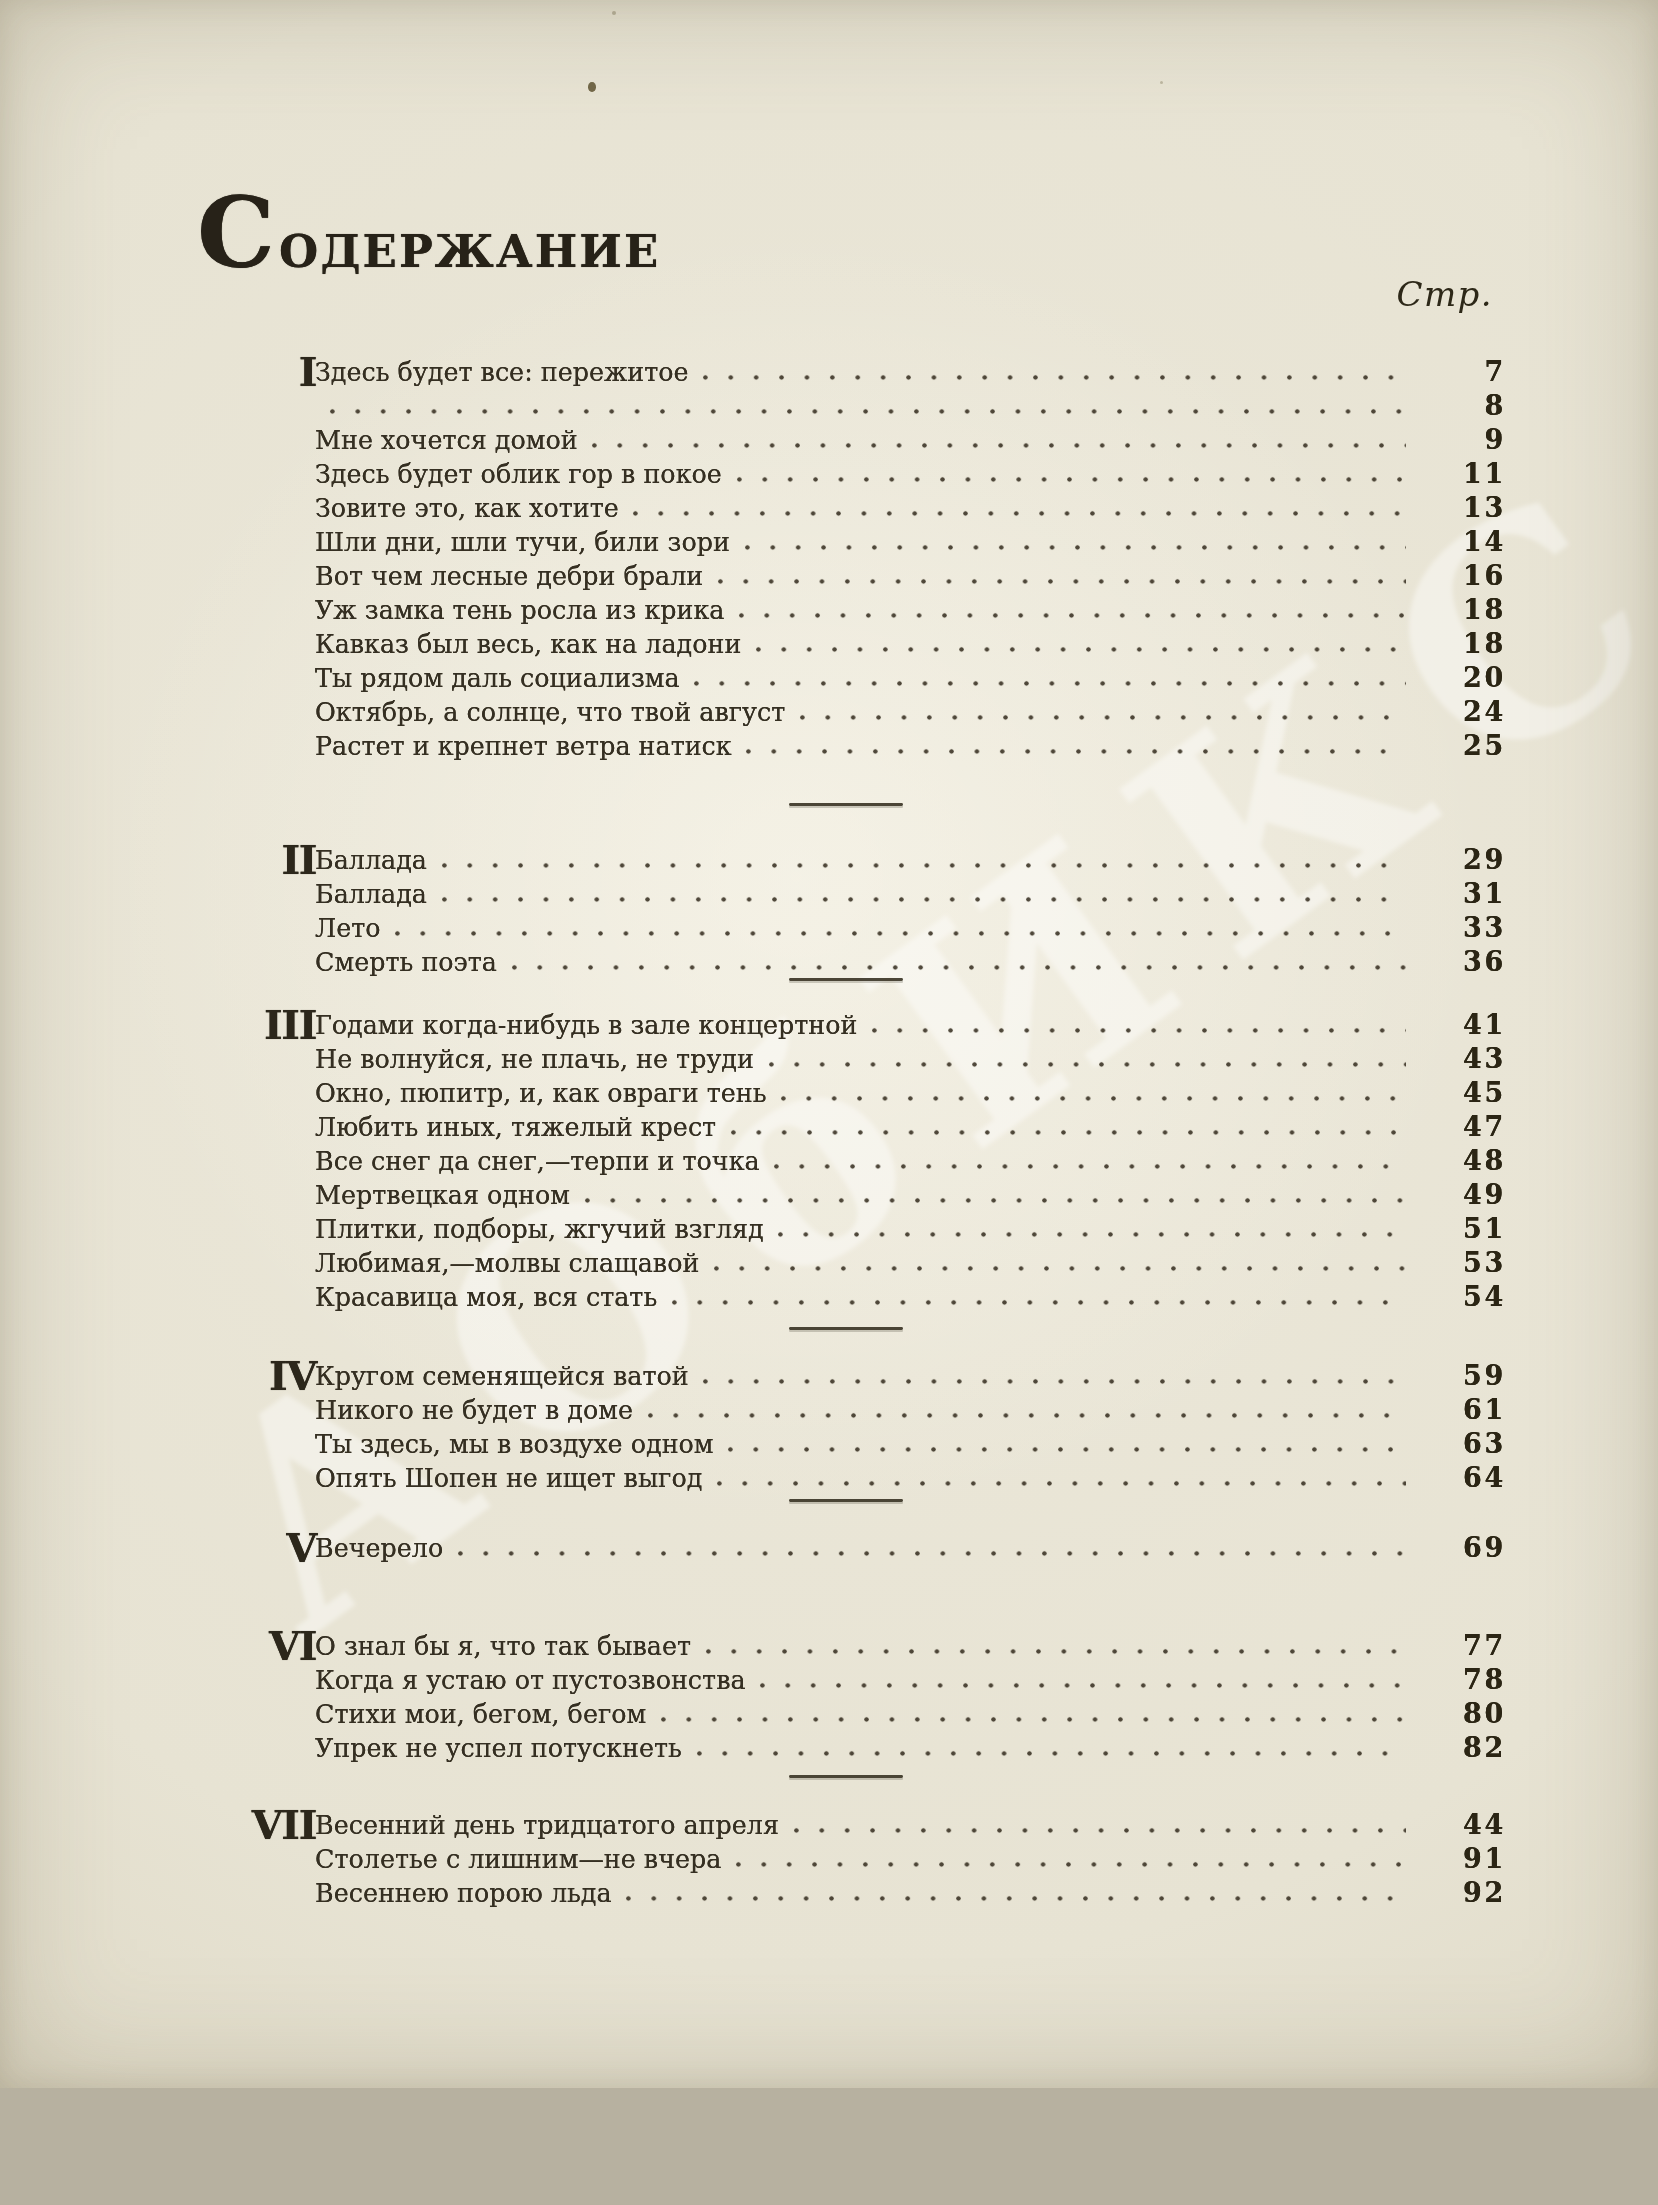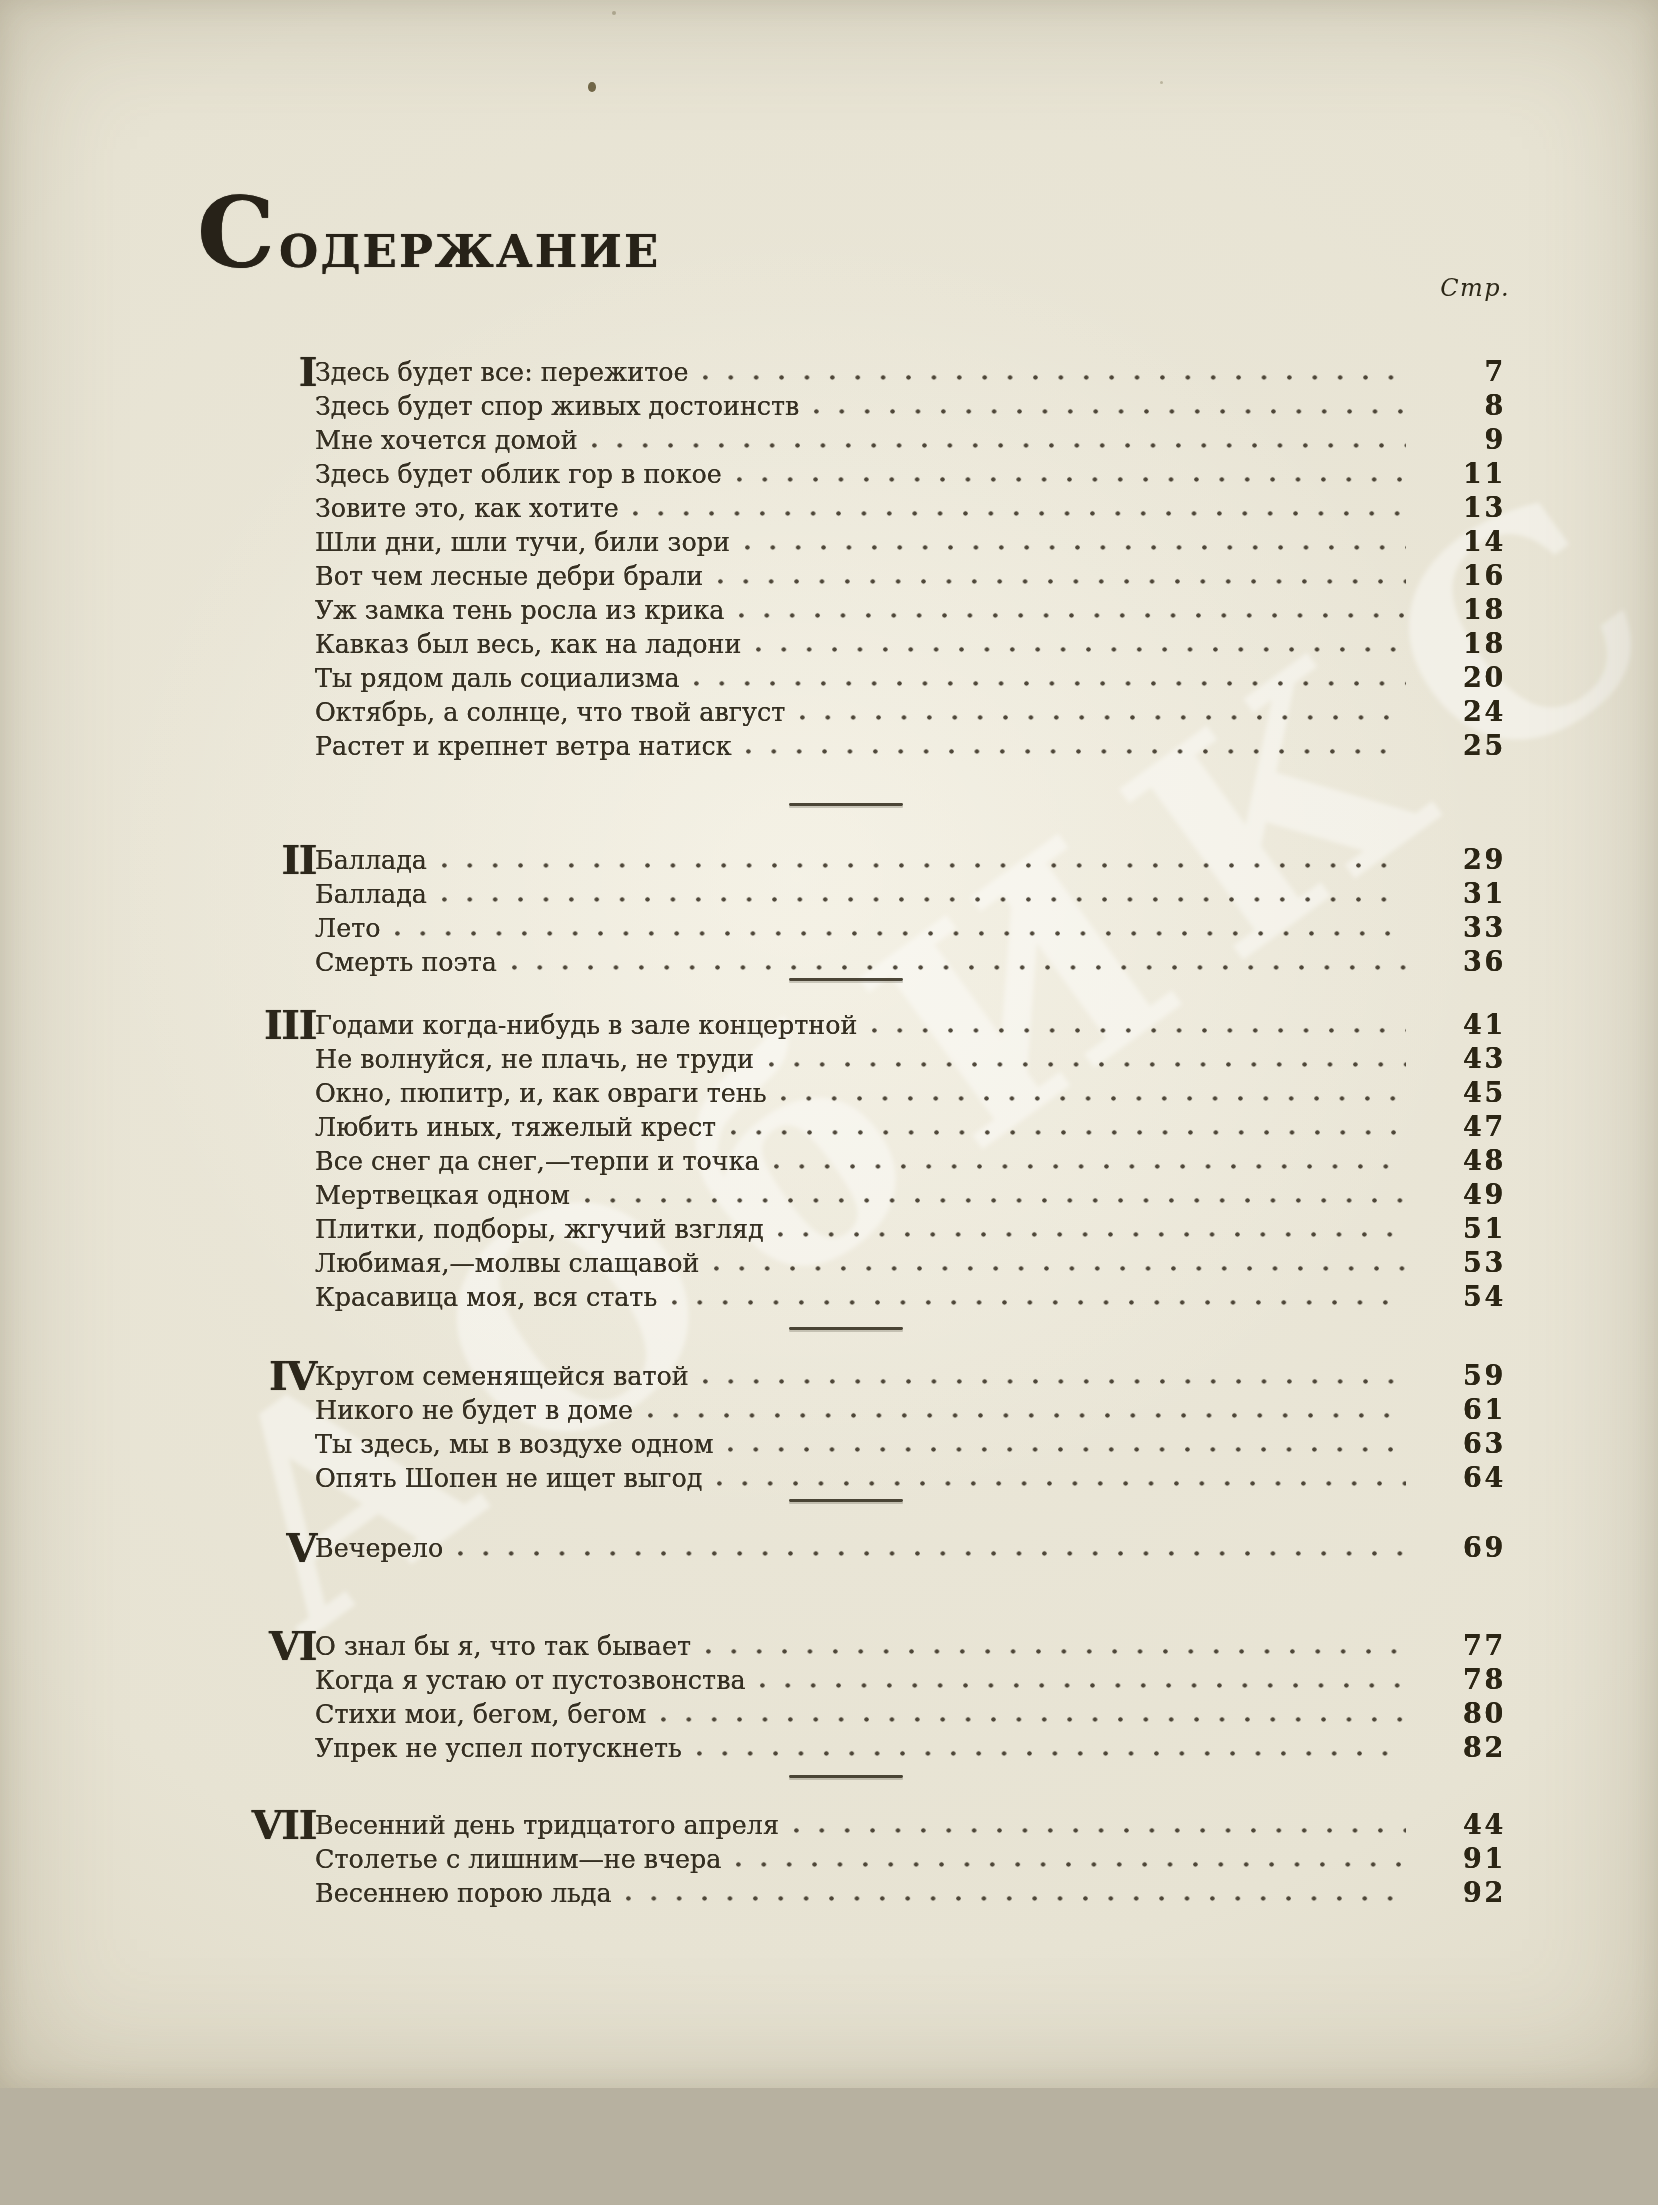--- a/index.html
+++ b/index.html
@@ -29,22 +29,22 @@
   .speck{position:absolute;border-radius:50%;background:#5d5230;opacity:.85;}
   .speck.s1{left:588px;top:82px;width:7.6px;height:9.6px;}
   .speck.s2{left:612px;top:11px;width:4.1px;height:4.1px;opacity:.35;}
   .speck.s3{left:1160px;top:81px;width:3.4px;height:3.4px;opacity:.3;}
 
   .title{position:absolute;left:197px;top:184px;line-height:1;color:#272218;white-space:nowrap;}
   .title .initial{font-size:98px;font-weight:bold;letter-spacing:4.1px;text-shadow:0 0 0.7px #272218;}
   .title .rest{font-size:45px;font-weight:bold;letter-spacing:2.1px;text-shadow:0 0 0.7px #272218;}
 
   .str-label{
-    position:absolute;right:149px;top:274px;
-    font-style:italic;font-size:24px;color:#2d2818;letter-spacing:1.4px;
+    position:absolute;right:166px;top:274px;
+    font-style:italic;font-size:34px;color:#2d2818;letter-spacing:1.4px;
   }
 
   .toc{position:absolute;left:0;top:0;width:1659px;height:2205px;}
   .section{position:absolute;left:234px;width:1272px;}
   .numeral{
     position:absolute;left:0;top:-5.5px;width:82px;
     text-align:right;font-size:40px;font-weight:bold;color:#2c271b;
     letter-spacing:-1.4px;line-height:43px;text-shadow:0 0 0.7px #2c271b;
   }
   .row{display:flex;align-items:baseline;height:34px;line-height:33px;margin-left:81px;justify-content:flex-end;}
@@ -83,21 +83,20 @@
 
   <div class="toc" id="toc">
       <div class="section" style="top: 355px;">
         <div class="numeral">I</div>
         <div class="row">
           <span class="entry-title">Здесь будет все: пережитое</span>
           <div class="leader"></div>
           <span class="pagenum">7</span>
         </div>
         <div class="row">
-          <span class="entry-title">Здесь будет спор живых достоинств</span>
           <div class="leader"></div>
           <span class="pagenum">8</span>
         </div>
         <div class="row">
           <span class="entry-title">Мне хочется домой</span>
           <div class="leader"></div>
           <span class="pagenum">9</span>
         </div>
         <div class="row">
           <span class="entry-title">Здесь будет облик гор в покое</span>

